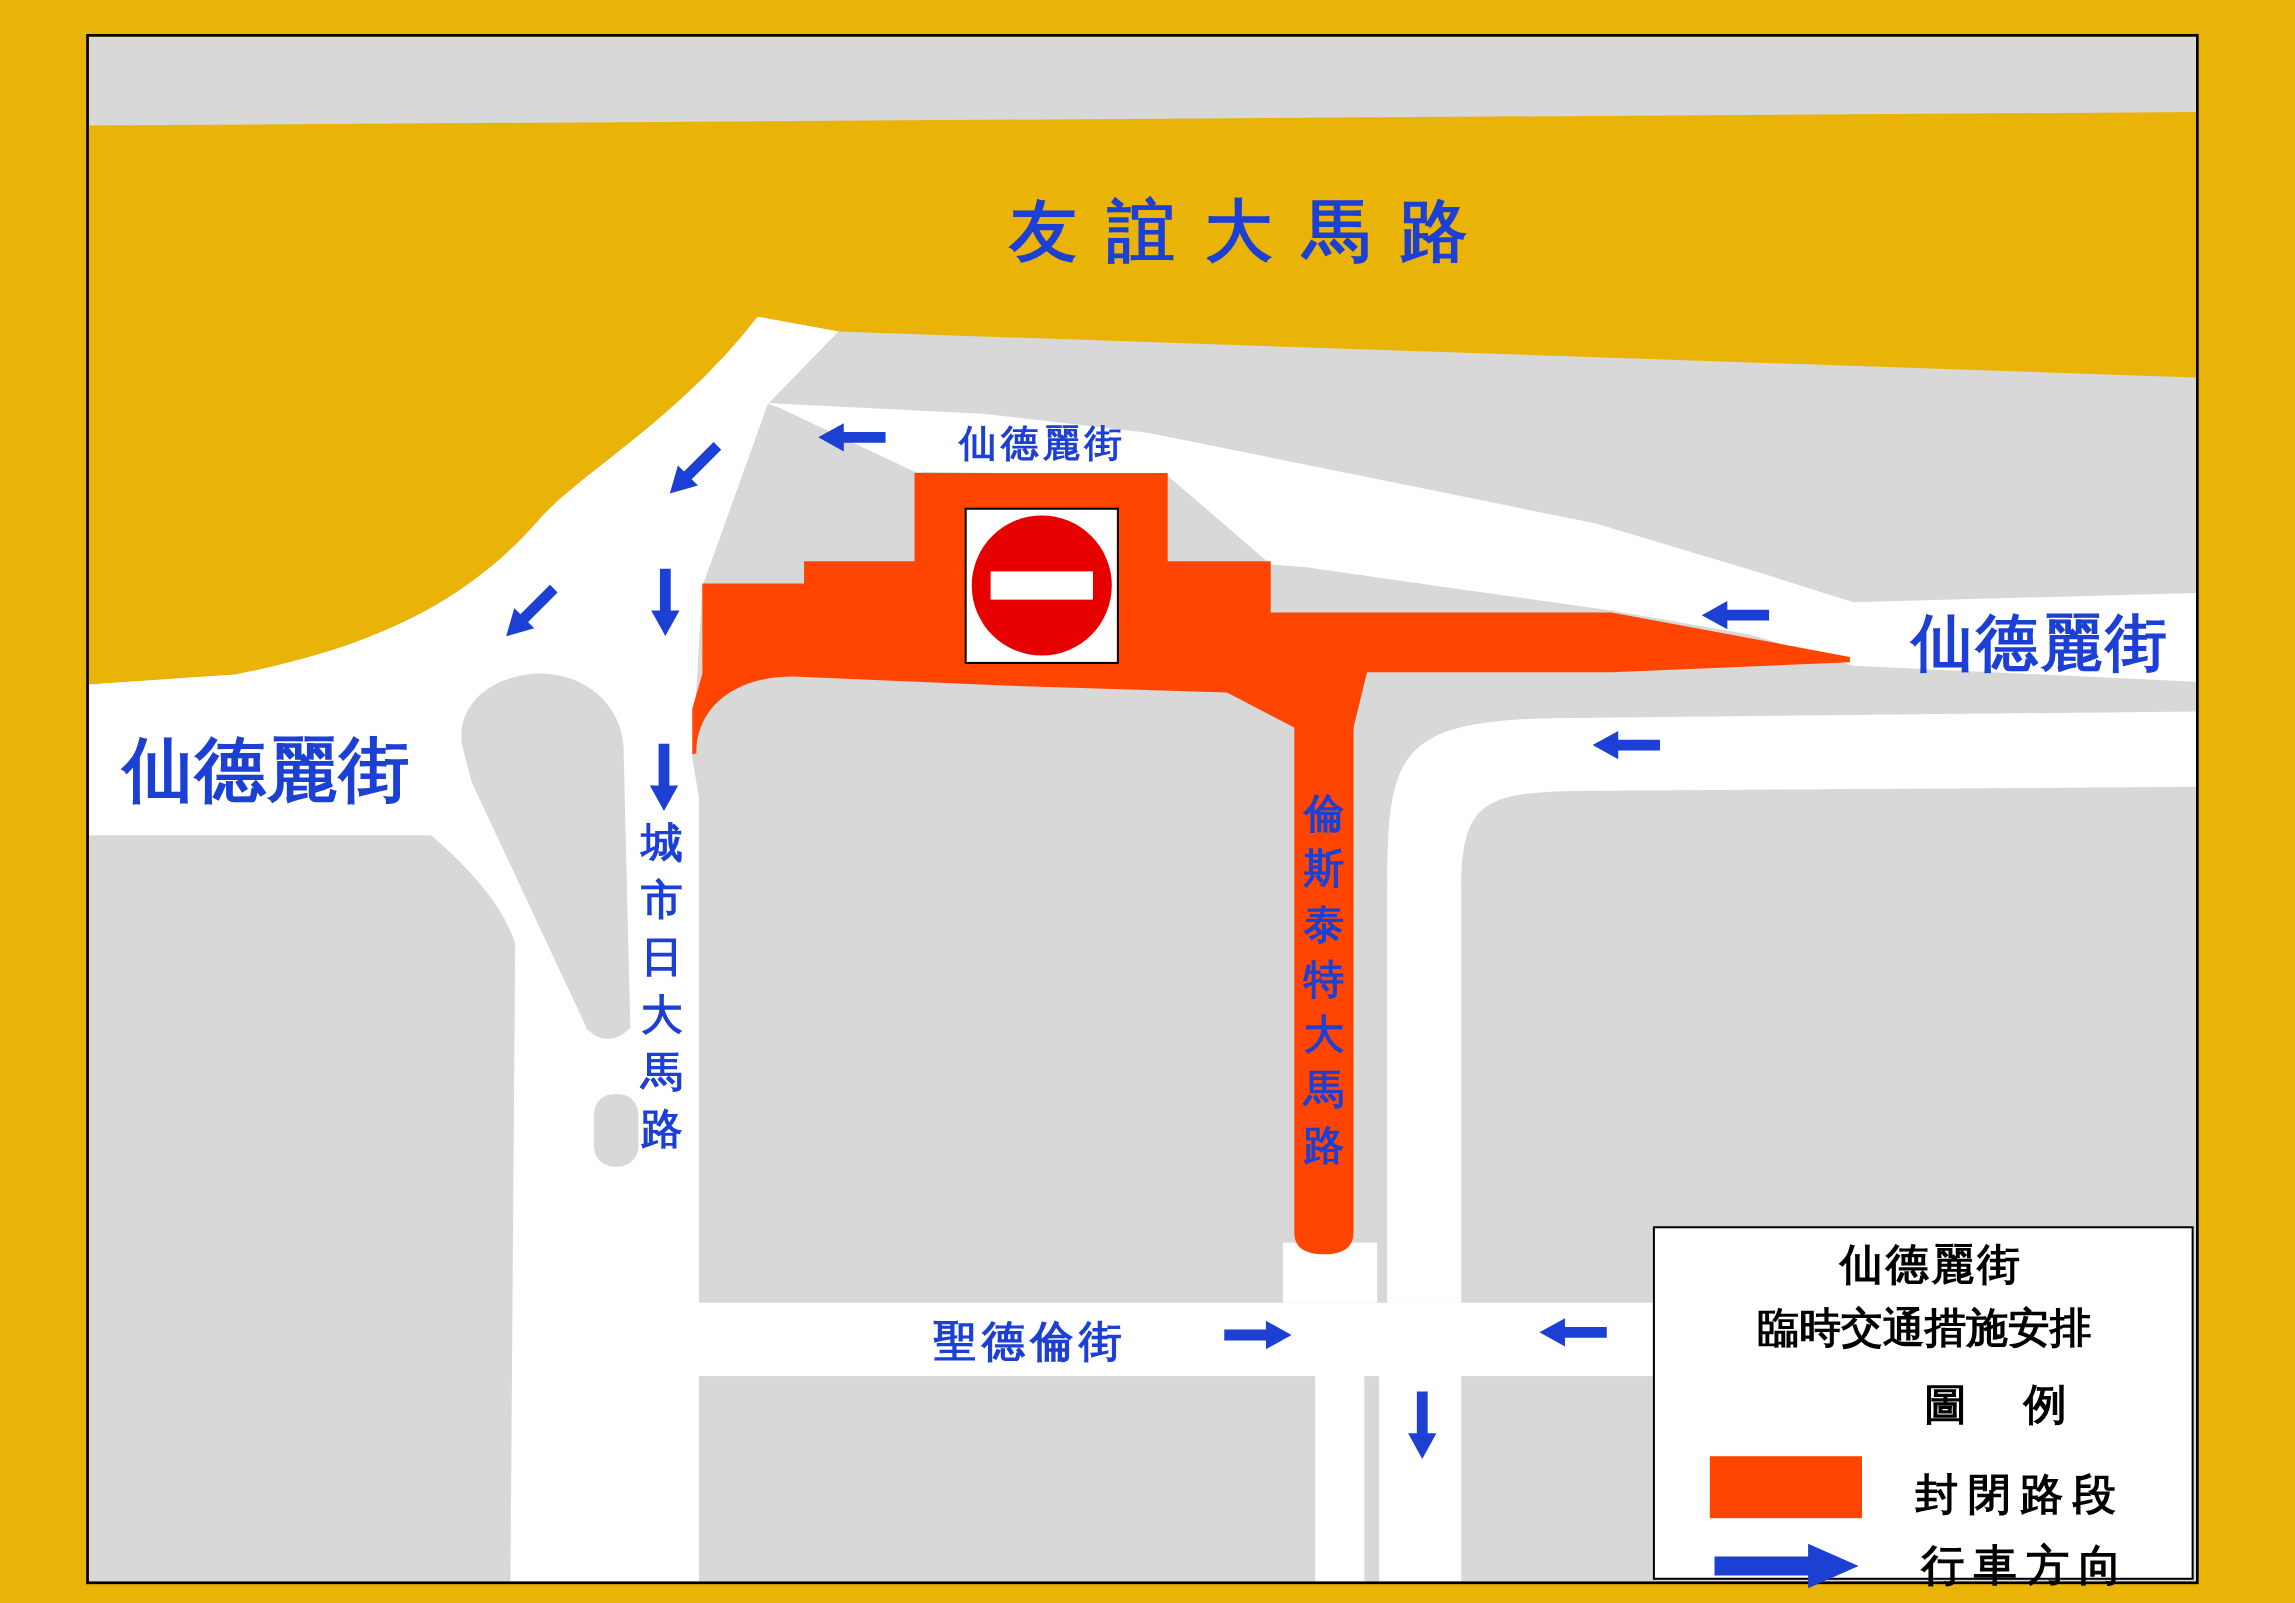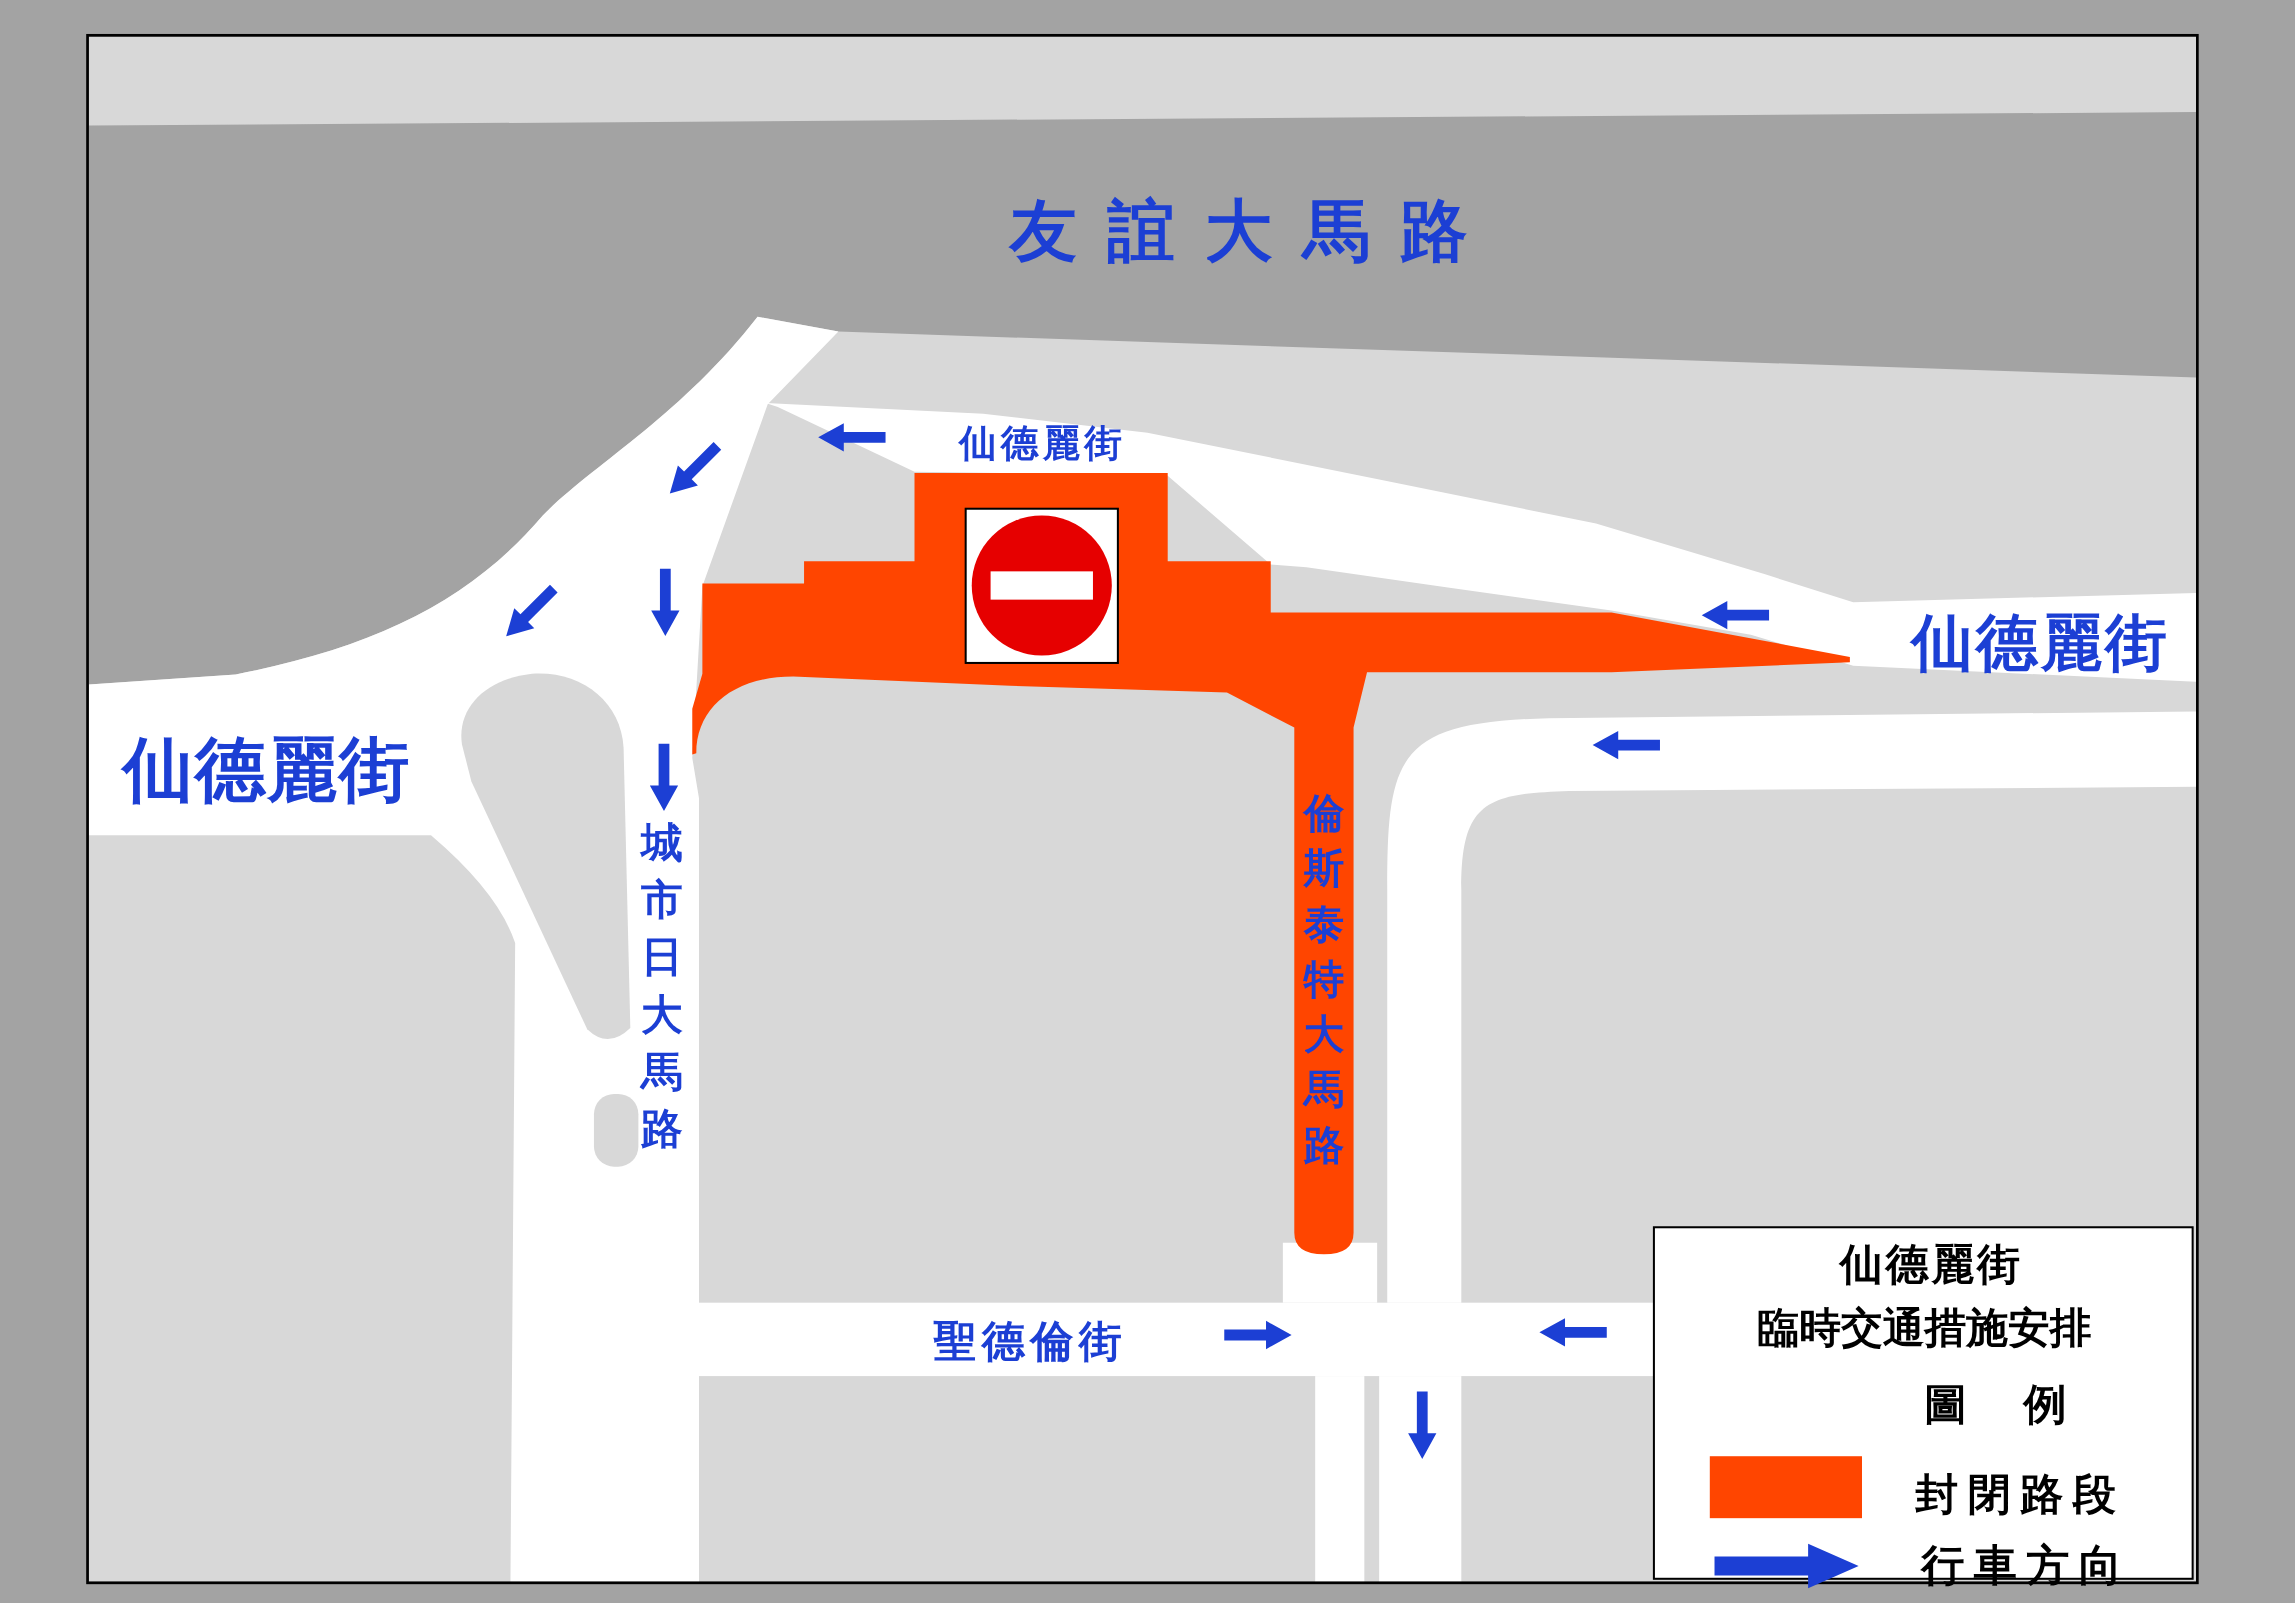--- a/index.html
+++ b/index.html
@@ -1,16 +1,16 @@
 <!DOCTYPE html>
 <html style="--orange: #ff4500; --blue: #1c3fd4; --gray: #d8d8d8; --red: #e60000;font-size:10.8px"><head>
 <meta charset="utf-8">
 <style>
   html,body{margin:0;padding:0;background:#ffffff;}
-  .page{position:relative;width:2295px;height:1604px;background:#a3a3a3;
+  .page{position:relative;width:2295px;height:1604px;background:#eab308;
         font-family:"Liberation Serif","DejaVu Serif",serif;}
   svg{display:block;}
   .gray{fill:var(--gray,#d8d8d8);}
   .white{fill:#ffffff;}
   .orange{fill:var(--orange,#ff4500);}
   .blue{fill:var(--blue,#1c3fd4);}
   .street-label{fill:var(--blue,#1c3fd4);font-weight:600;}
   .legend-text{fill:#000000;font-weight:600;}
   .sign-red{fill:var(--red,#e60000);}
   .border-line{fill:none;stroke:#000000;stroke-width:4;}

